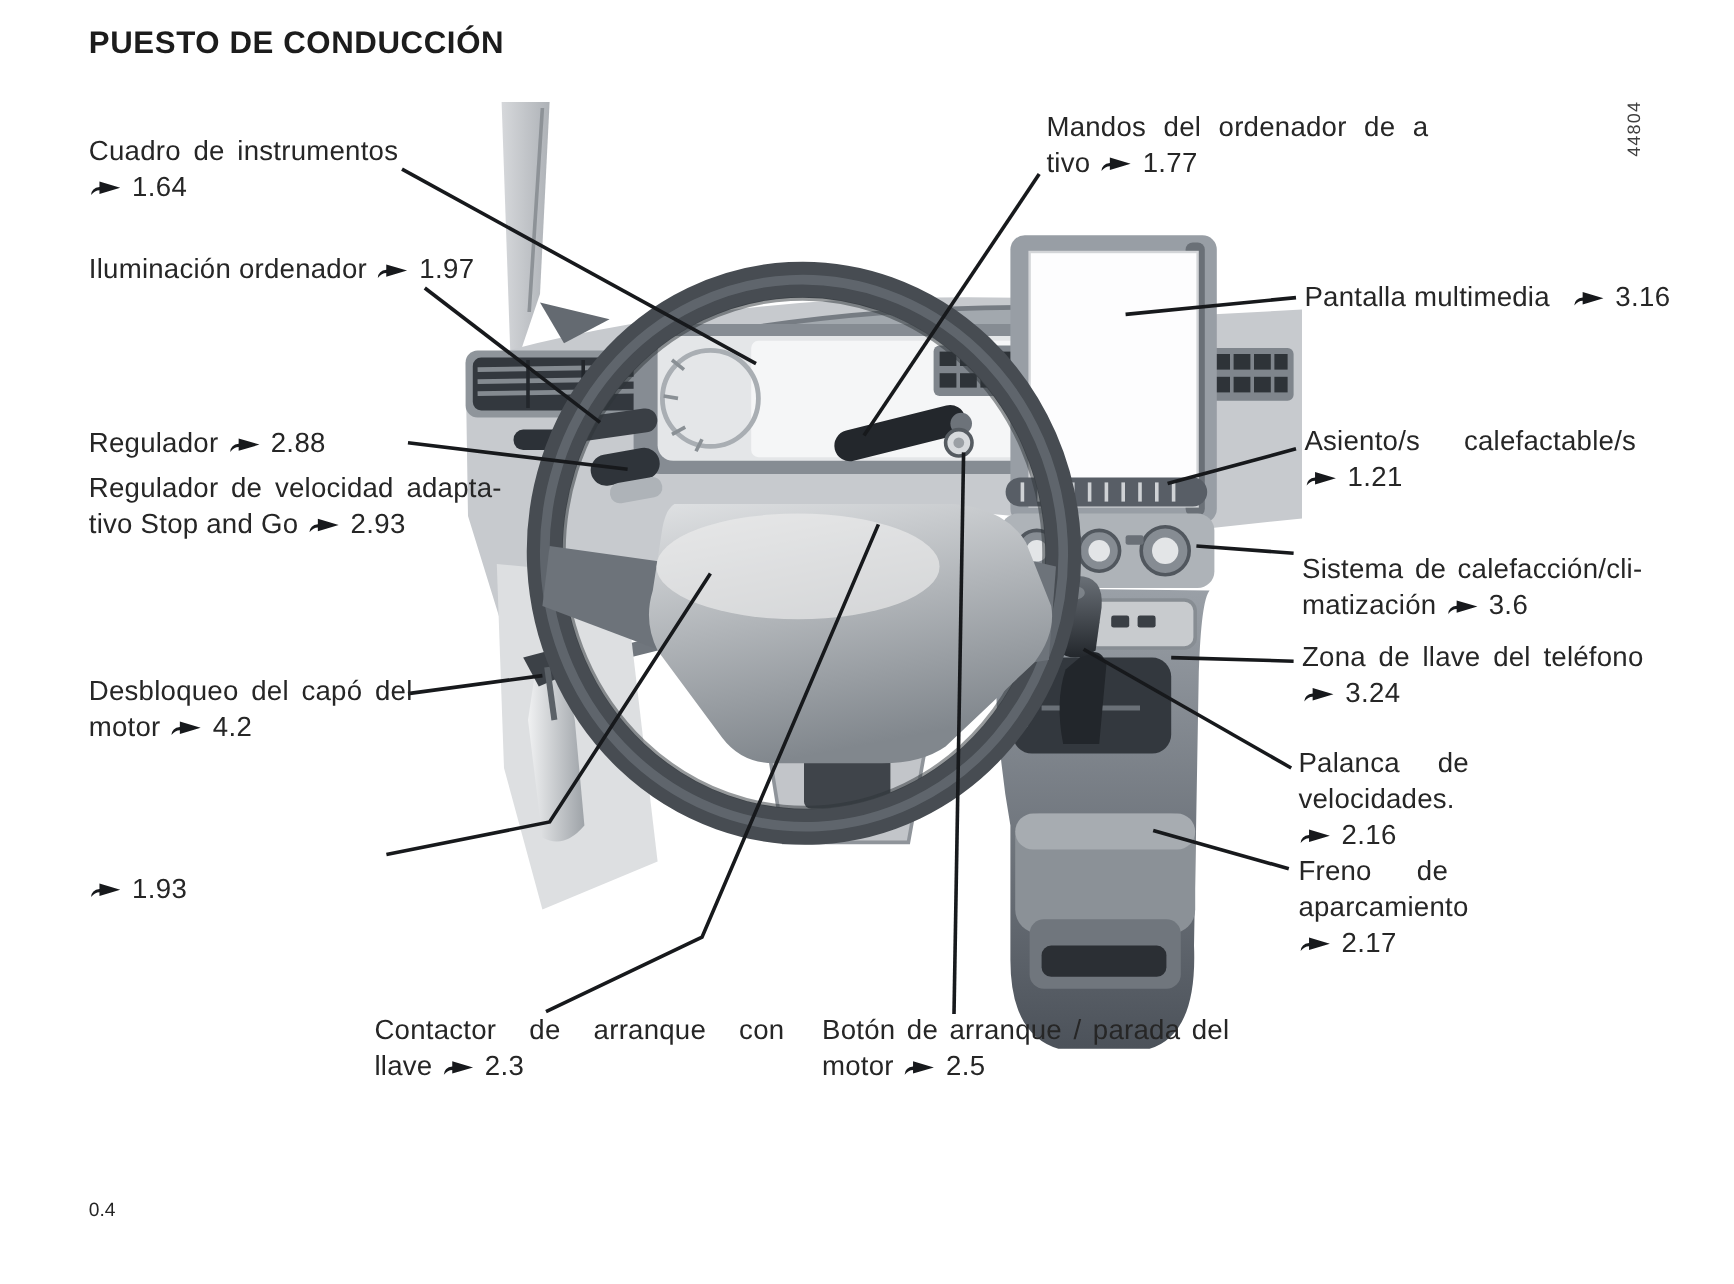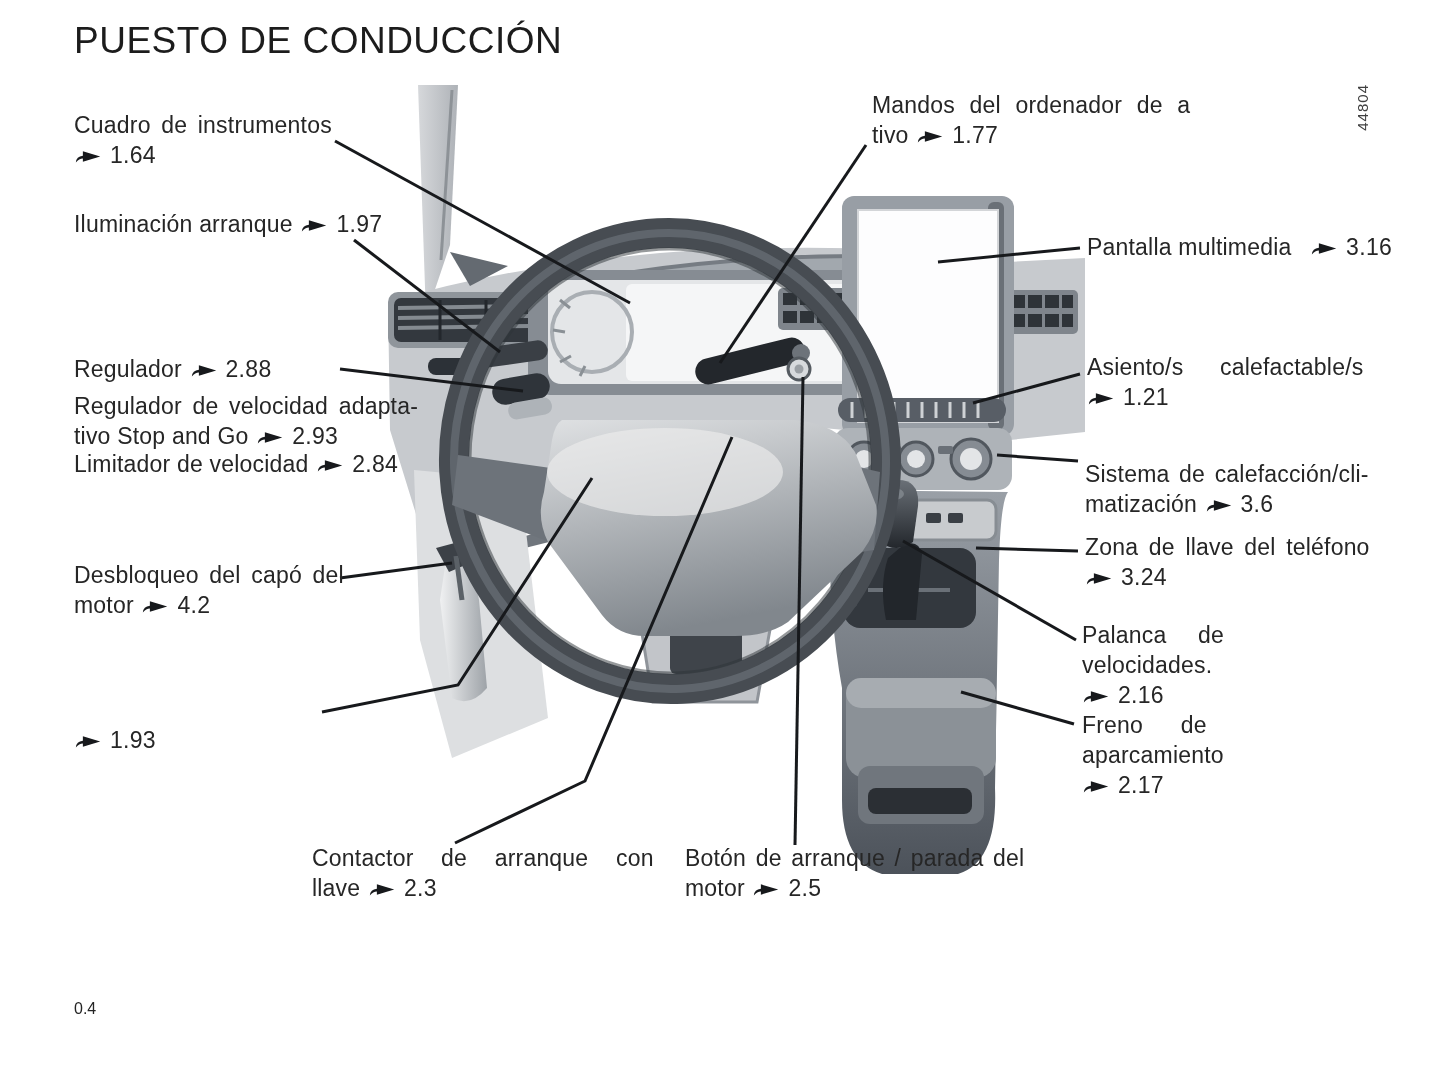--- a/index.html
+++ b/index.html
@@ -6,21 +6,21 @@
   .page{
     position:relative;
     width:1445px;height:1070px;
     background:#ffffff;
     font-family:"Liberation Sans","DejaVu Sans",sans-serif;
     color:#242424;
     overflow:hidden;
   }
   .page-title{
     position:absolute;left:74px;top:20px;
-    font-size:37px;font-weight:normal;letter-spacing:.5px;color:#1c1c1c;
+    font-size:26px;font-weight:bold;letter-spacing:.5px;color:#1c1c1c;
     white-space:nowrap;
   }
   .figure-number{
     position:absolute;right:74px;top:84px;
     font-size:15px;color:#3f3f3f;letter-spacing:1px;
     writing-mode:vertical-rl;transform:rotate(180deg);
   }
   .page-number{
     position:absolute;left:74px;top:1000px;
     font-size:16px;color:#242424;
@@ -289,47 +289,41 @@
   </svg>
 
   <div class="callout" style="left:74px;top:110px;width:280px">
     <span style="word-spacing:4px">Cuadro de instrumentos</span><br>
     <svg class="ra ra2" viewBox="0 0 30 16">
         <path fill="#17191c" d="M1.5,14.5 Q2,8 9,7.3 L9,2.5 L27.5,8 L9,13.5 L9,10.2 Q5,10.3 1.5,14.5 Z"></path>
       </svg><span class="ref">1.64</span>
   </div>
 
   <div class="callout nowrap" style="left:74px;top:209px">
-    <span>Iluminación arranque</span>
+    <span>Iluminación ordenador</span>
     <svg class="ra" viewBox="0 0 30 16">
         <path fill="#17191c" d="M1.5,14.5 Q2,8 9,7.3 L9,2.5 L27.5,8 L9,13.5 L9,10.2 Q5,10.3 1.5,14.5 Z"></path>
       </svg><span class="ref">1.97</span>
   </div>
 
   <div class="callout nowrap" style="left:74px;top:354px">
     <span>Regulador</span>
     <svg class="ra" viewBox="0 0 30 16">
         <path fill="#17191c" d="M1.5,14.5 Q2,8 9,7.3 L9,2.5 L27.5,8 L9,13.5 L9,10.2 Q5,10.3 1.5,14.5 Z"></path>
       </svg><span class="ref">2.88</span>
   </div>
 
   <div class="callout" style="left:74px;top:391px;width:380px">
     <span style="word-spacing:4px">Regulador de velocidad adapta-</span><br>
     <span>tivo Stop and Go</span>
     <svg class="ra" viewBox="0 0 30 16">
         <path fill="#17191c" d="M1.5,14.5 Q2,8 9,7.3 L9,2.5 L27.5,8 L9,13.5 L9,10.2 Q5,10.3 1.5,14.5 Z"></path>
       </svg><span class="ref">2.93</span>
   </div>
 
-  <div class="callout nowrap" style="left:74px;top:449px">
-    <span>Limitador de velocidad</span>
-    <svg class="ra" viewBox="0 0 30 16">
-        <path fill="#17191c" d="M1.5,14.5 Q2,8 9,7.3 L9,2.5 L27.5,8 L9,13.5 L9,10.2 Q5,10.3 1.5,14.5 Z"></path>
-      </svg><span class="ref">2.84</span>
-  </div>
 
   <div class="callout" style="left:74px;top:560px;width:290px">
     <span style="word-spacing:4px">Desbloqueo del capó del</span><br>
     <span>motor</span>
     <svg class="ra" viewBox="0 0 30 16">
         <path fill="#17191c" d="M1.5,14.5 Q2,8 9,7.3 L9,2.5 L27.5,8 L9,13.5 L9,10.2 Q5,10.3 1.5,14.5 Z"></path>
       </svg><span class="ref">4.2</span>
   </div>
 
   <div class="callout" style="left:74px;top:695px;width:290px">

